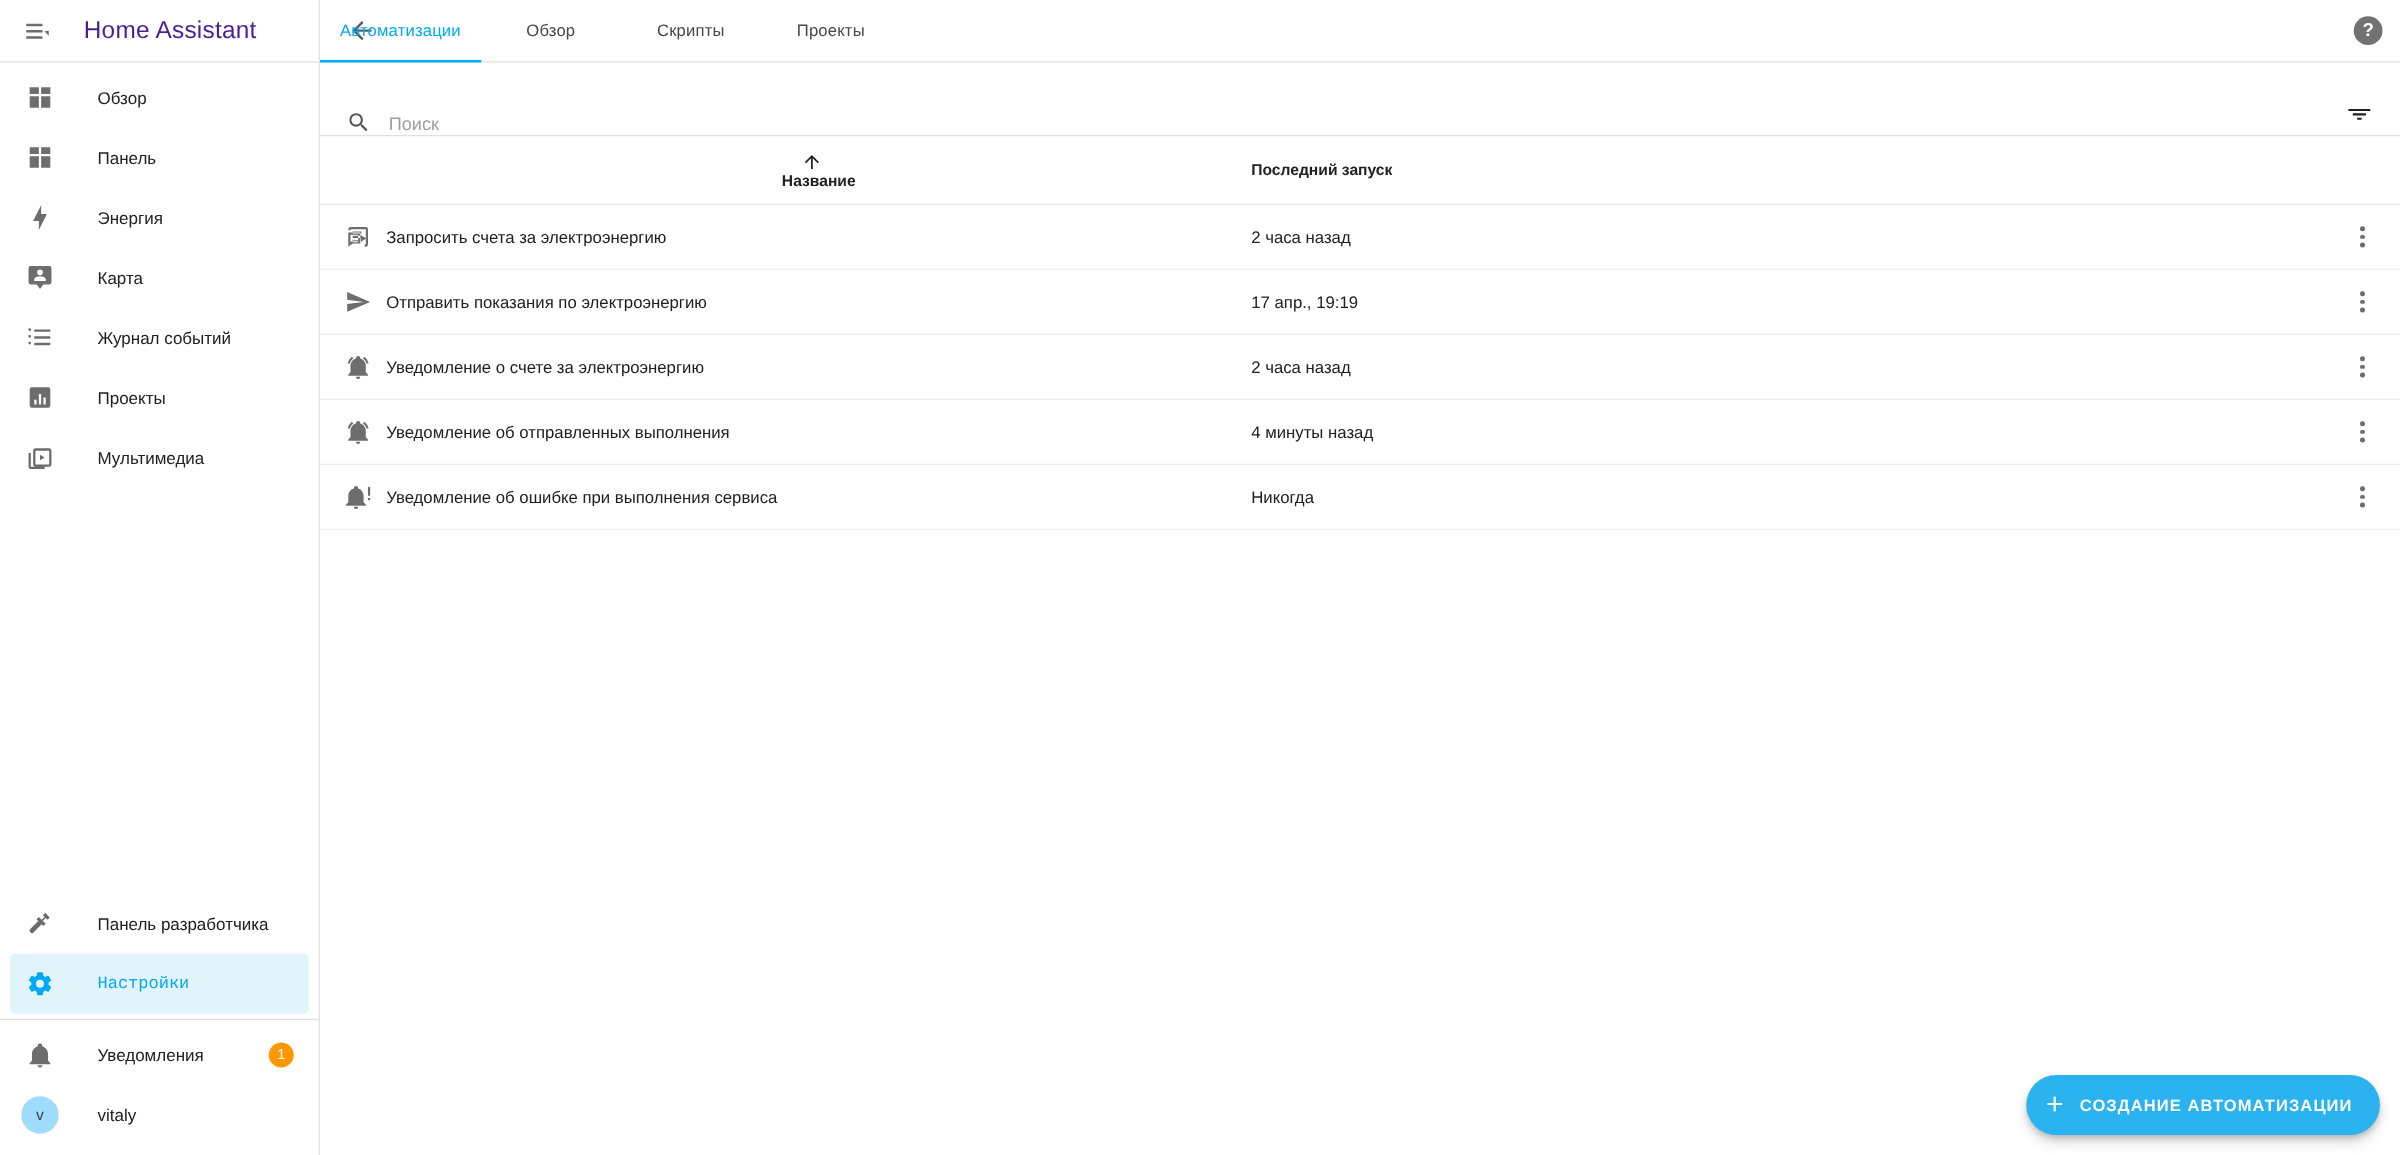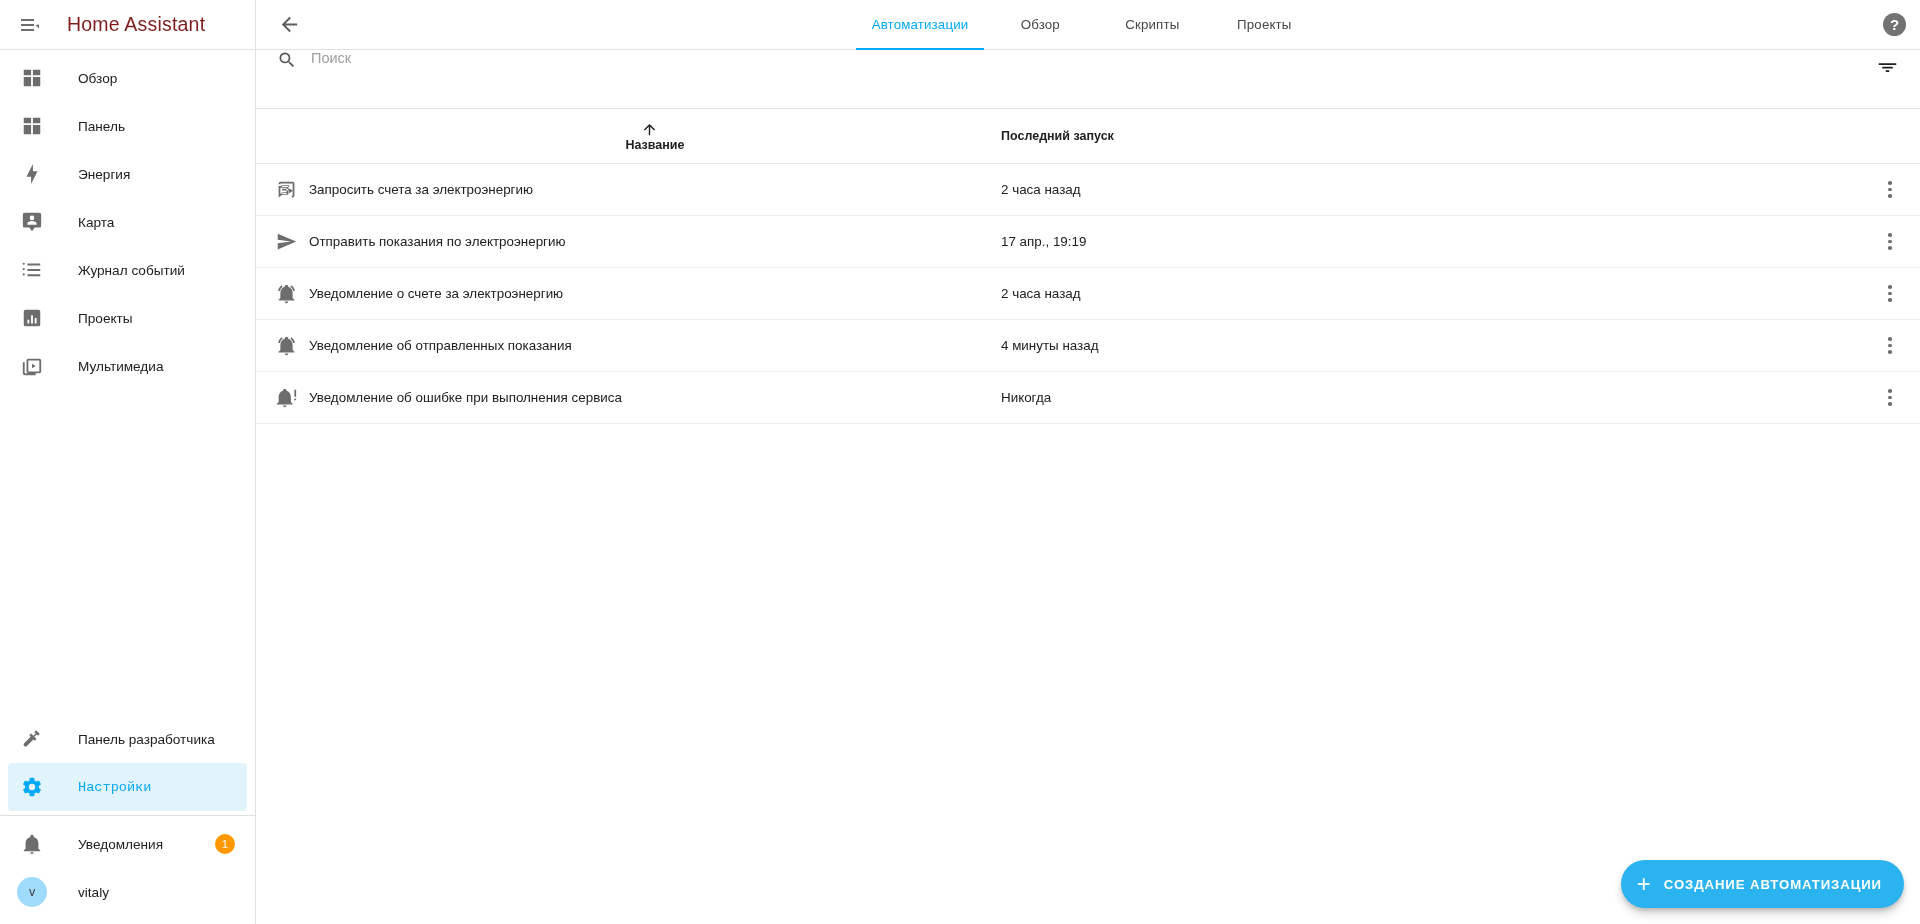--- a/index.html
+++ b/index.html
@@ -25,21 +25,21 @@
     display: flex; align-items: center;
     padding-left: 6px;
     border-bottom: 1px solid #e0e0e0;
   }
   .sb-toggle {
     width: 48px; height: 48px;
     display: flex; align-items: center; justify-content: center;
     color: #6d6d6d; cursor: pointer; border-radius: 50%;
   }
   .sb-title {
-    font-size: 19.5px; color: #7f1d1d; margin-left: 13px;
+    font-size: 19.5px; color: #4c1d95; margin-left: 13px;
     letter-spacing: .2px; white-space: nowrap;
   }
   .sb-nav { padding-top: 4px; }
   .sb-item {
     height: 48px; margin: 0 8px 0 8px;
     display: flex; align-items: center;
     border-radius: 4px; cursor: pointer;
     color: #5c5c5c;
   }
   .sb-item .ic {
@@ -83,21 +83,21 @@
     position: relative;
   }
   .icon-btn {
     width: 48px; height: 48px;
     display: flex; align-items: center; justify-content: center;
     color: #5c5c5c; cursor: pointer; border-radius: 50%;
   }
   .tb-left { padding-left: 9px; display: flex; align-items: center; }
   .tabs {
     position: absolute; left: 0; right: 0; top: 0; bottom: 0;
-    display: flex; align-items: stretch; justify-content: center;
+    display: flex; align-items: stretch; 
     pointer-events: none;
   }
   .tabs-inner { display: flex; align-items: stretch; pointer-events: auto; }
   .tab {
     min-width: 112px; padding: 0 16px;
     display: flex; align-items: center; justify-content: center;
     font-size: 13.3px; color: #474747; cursor: pointer;
     letter-spacing: .15px; position: relative;
     white-space: nowrap;
   }
@@ -110,21 +110,21 @@
   .help-icon {
     width: 23px; height: 23px; border-radius: 50%;
     background: #727272; color: #fff;
     display: flex; align-items: center; justify-content: center;
     font-size: 15px; font-weight: bold; cursor: pointer;
   }
 
   
   .searchbar {
     height: 59px; min-height: 59px;
-    display: flex; align-items: flex-start;
+    display: flex; align-items: flex-end;
     border-bottom: 1px solid #e0e0e0;
     padding: 0 16px 0 16px;
   }
   .search-ic { width: 30px; display: flex; align-items: center; justify-content: center; color: #555; }
   .search-input {
     flex: 1 1 auto; border: none; outline: none;
     font-family: "Liberation Sans", sans-serif;
     font-size: 14.5px; color: #212121;
     background: transparent; margin-left: 9px;
   }
@@ -410,21 +410,21 @@
             </span>
         </span>
       </div>
 
       <div class="tr">
         <span class="cell-icon">
           <svg width="21" height="21" viewBox="0 0 24 24" fill="currentColor">
               <path d="M21 19v1H3v-1l2-2v-6c0-3.1 2.03-5.83 5-6.71V4a2 2 0 014 0v.29c2.97.88 5 3.61 5 6.71v6l2 2m-7 2a2 2 0 01-4 0h4M7.58 4.08L6.15 2.65A11 11 0 002.4 9h2a9 9 0 013.18-4.92M19.6 9h2a11 11 0 00-3.75-6.35l-1.42 1.43A9 9 0 0119.6 9z"></path>
             </svg>
         </span>
-        <span class="cell-name">Уведомление об отправленных показания</span>
+        <span class="cell-name">Уведомление об отправленных выполнения</span>
         <span class="cell-last">4 минуты назад</span>
         <span class="cell-menu">
           <span class="dots">
               <i></i>
               <i></i>
               <i></i>
             </span>
         </span>
       </div>
 

